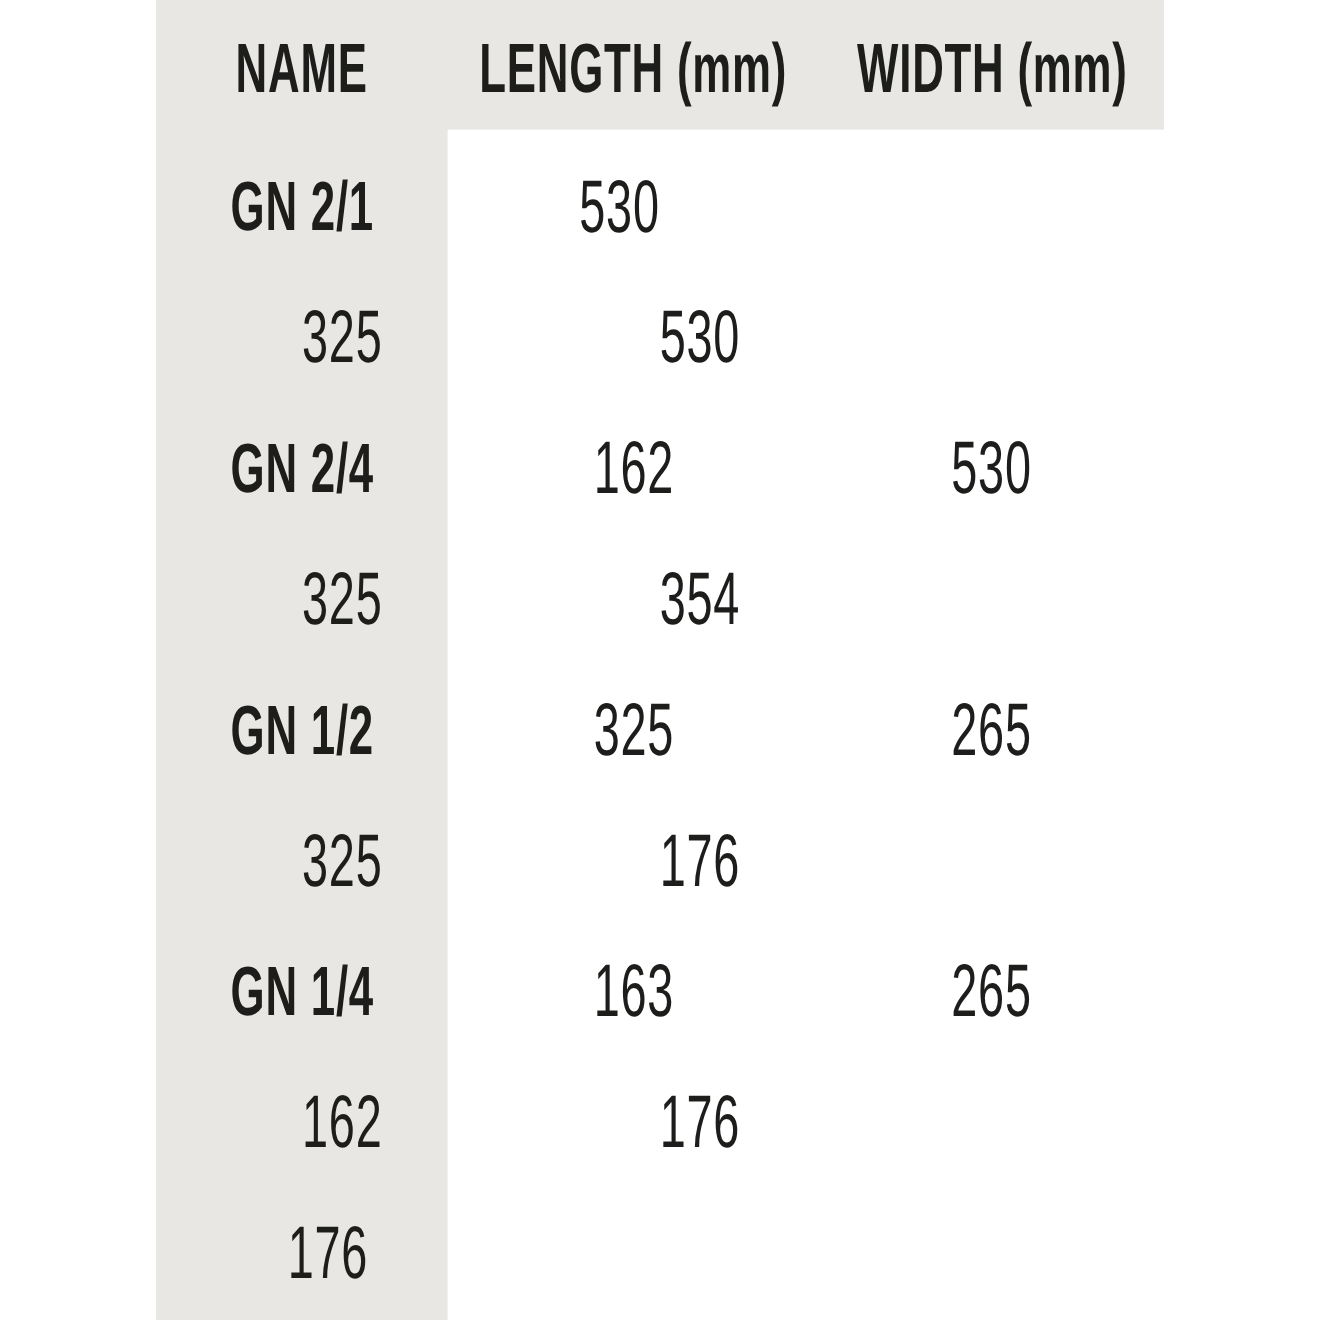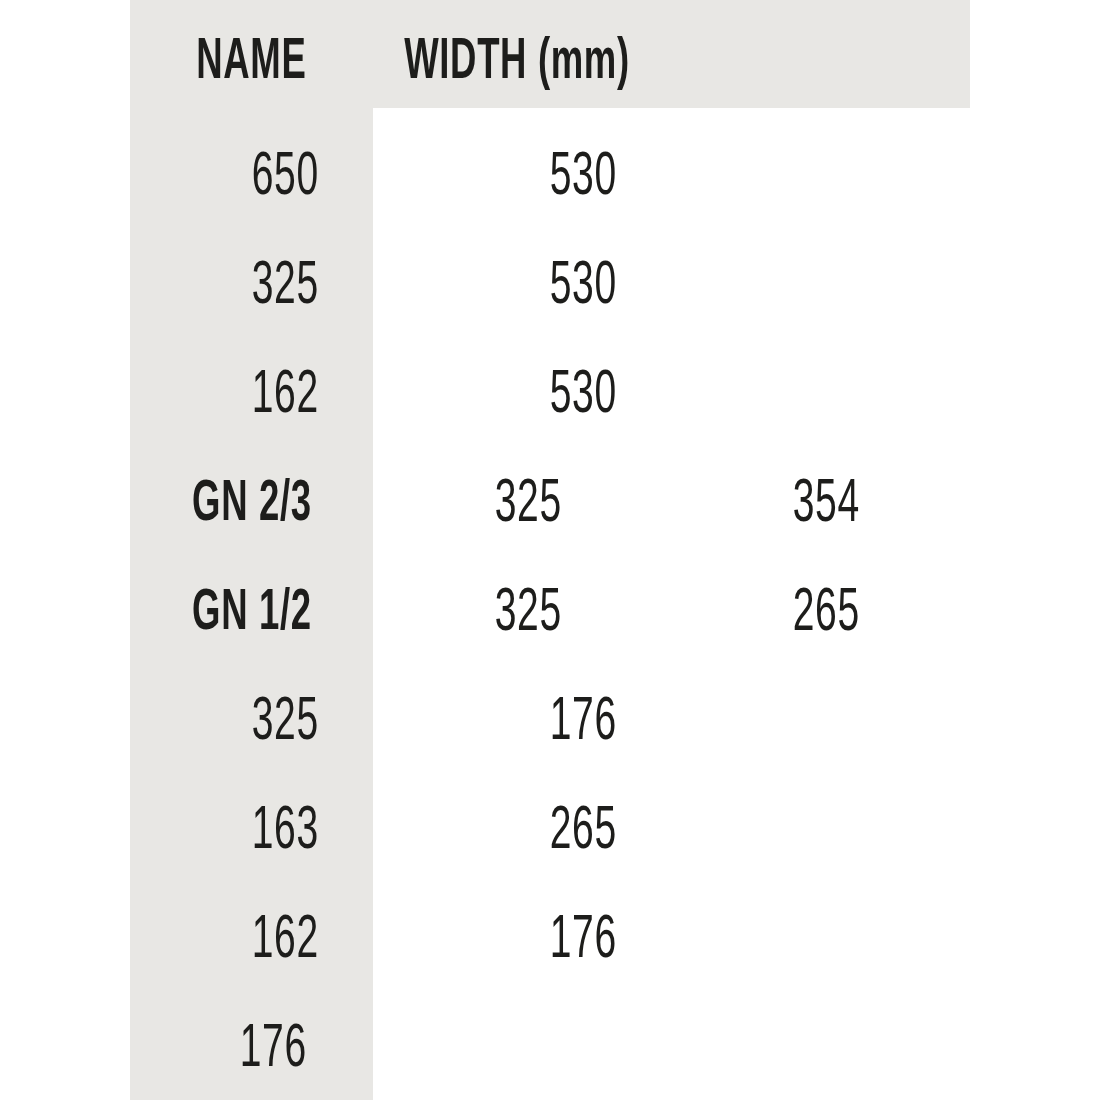--- a/index.html
+++ b/index.html
@@ -90,58 +90,61 @@
 
   <div class="bg-header"></div>
   <div class="bg-namecol"></div>
 
   <div class="table">
 
     <div class="row header-row">
       <div class="cell c1">
         <span class="cond head-text">NAME</span>
       </div>
+      <div class="cell c2">
+        <span class="cond head-text">LENGTH (mm)</span>
+      </div>
       <div class="cell c3">
         <span class="cond head-text">WIDTH (mm)</span>
       </div>
     </div>
 
     <div class="body-rows">
 
       <div class="row body-row">
-        <div class="cell c2">
-            <span class="cond num-text">650</span>
+        <div class="cell c1">
+            <span class="cond name-text">GN 2/1</span>
           </div>
         <div class="cell c3">
             <span class="cond num-text">530</span>
           </div>
       </div>
 
       <div class="row body-row">
         <div class="cell c2">
             <span class="cond num-text">325</span>
           </div>
         <div class="cell c3">
             <span class="cond num-text">530</span>
           </div>
       </div>
 
       <div class="row body-row">
+        <div class="cell c1">
+            <span class="cond name-text">GN 2/4</span>
+          </div>
         <div class="cell c2">
             <span class="cond num-text">162</span>
           </div>
         <div class="cell c3">
             <span class="cond num-text">530</span>
           </div>
       </div>
 
       <div class="row body-row">
-        <div class="cell c1">
-            <span class="cond name-text">GN 2/3</span>
-          </div>
         <div class="cell c2">
             <span class="cond num-text">325</span>
           </div>
         <div class="cell c3">
             <span class="cond num-text">354</span>
           </div>
       </div>
 
       <div class="row body-row">
         <div class="cell c1">
@@ -158,20 +161,23 @@
       <div class="row body-row">
         <div class="cell c2">
             <span class="cond num-text">325</span>
           </div>
         <div class="cell c3">
             <span class="cond num-text">176</span>
           </div>
       </div>
 
       <div class="row body-row">
+        <div class="cell c1">
+            <span class="cond name-text">GN 1/4</span>
+          </div>
         <div class="cell c2">
             <span class="cond num-text">163</span>
           </div>
         <div class="cell c3">
             <span class="cond num-text">265</span>
           </div>
       </div>
 
       <div class="row body-row">
         <div class="cell c2">

